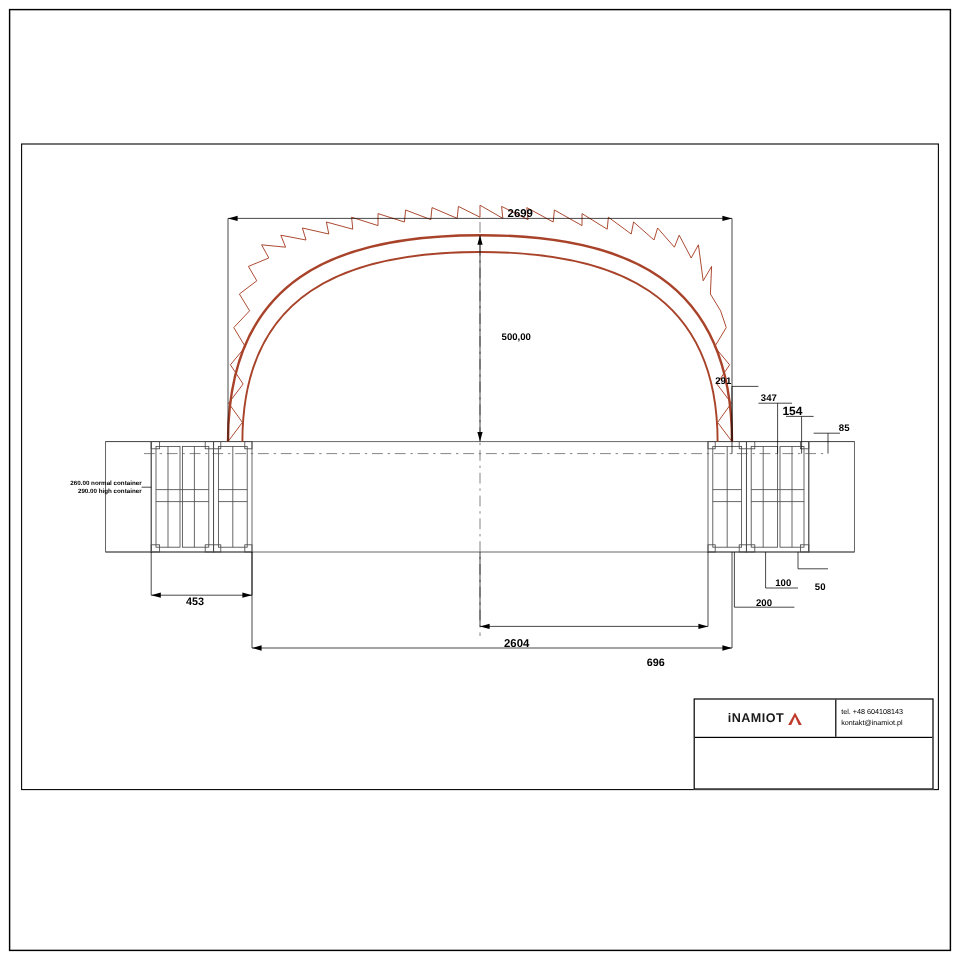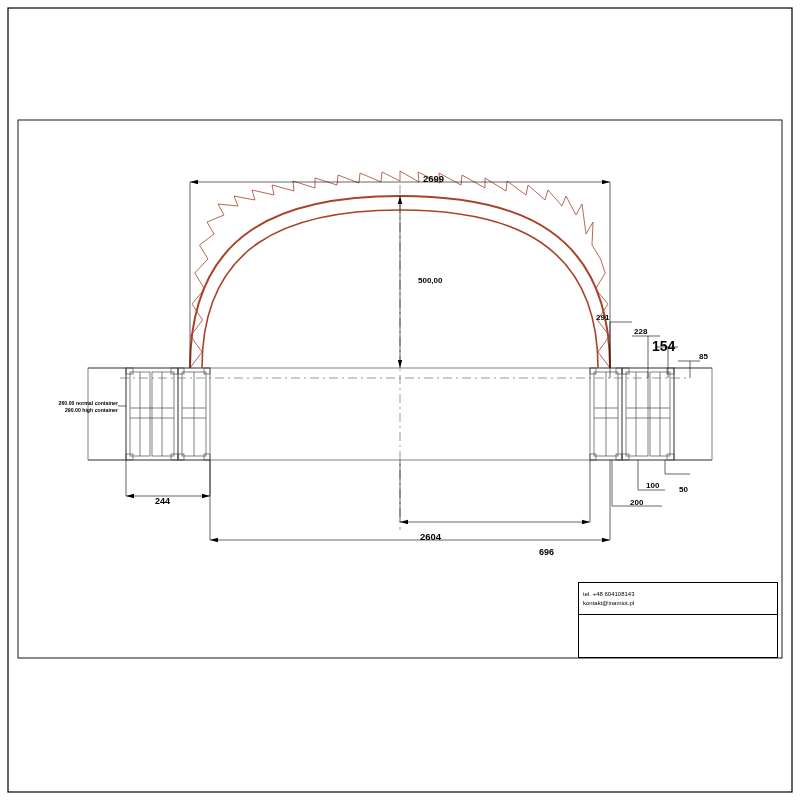--- a/index.html
+++ b/index.html
@@ -337,44 +337,53 @@
     <line x1="118" y1="406" x2="126" y2="406"></line>
   </g>
 </svg>
 
 <div class="dim-label" style="left:423px; top:173px; font-size:9.5px;">2699</div>
 
 <div class="dim-label" style="left:418px; top:276px; font-size:8px;">500,00</div>
 
 <div class="dim-label" style="left:596px; top:313px; font-size:8px;">291</div>
 
-<div class="dim-label" style="left:634px; top:327px; font-size:8px;">228</div>
-
-<div class="dim-label" style="left:652px; top:338px; font-size:14px;">154</div>
+<div class="dim-label" style="left:634px; top:327px; font-size:8px;">347</div>
+
+<div class="dim-label" style="left:652px; top:338px; font-size:10px;">154</div>
 
 <div class="dim-label" style="left:699px; top:352px; font-size:8px;">85</div>
 
 <div class="dim-label" style="left:679px; top:465px; font-size:8px;margin-top:20px;">50</div>
 
 <div class="dim-label" style="left:646px; top:481px; font-size:8px;">100</div>
 
 <div class="dim-label" style="left:630px; top:498px; font-size:8px;">200</div>
 
-<div class="dim-label" style="left:155px; top:496px; font-size:9px;">244</div>
+<div class="dim-label" style="left:155px; top:496px; font-size:9px;">453</div>
 
 <div class="dim-label" style="left:539px; top:515px; font-size:9px;margin-top:32px;">696</div>
 
 <div class="dim-label" style="left:420px; top:531px; font-size:9.5px;">2604</div>
 
 <div class="tiny-label" style="left:34px; top:400px; width:84px;">260.00 normal container</div>
 <div class="tiny-label" style="left:34px; top:407px; width:84px;">290.00 high container</div>
 
 <div id="titleblock">
 
   <div class="tb-row" id="tb-row-logo">
+    <div id="tb-logo-cell">
+      <div id="logo-wrap">
+        <span id="logo-text">iNAMIOT</span>
+        <svg width="13" height="12" viewBox="0 0 13 12">
+          <path d="M6.5 0.8 L12.2 11.2 L0.8 11.2 Z" fill="#c0392b"></path>
+          <path d="M6.5 4.2 L9.6 11.2 L3.4 11.2 Z" fill="#ffffff"></path>
+        </svg>
+      </div>
+    </div>
     <div id="tb-contact-cell">
       <div class="tb-contact-line">tel. +48 604108143</div>
       <div class="tb-contact-line">kontakt@inamiot.pl</div>
     </div>
   </div>
 
 
 </div>
 
 </body></html>

